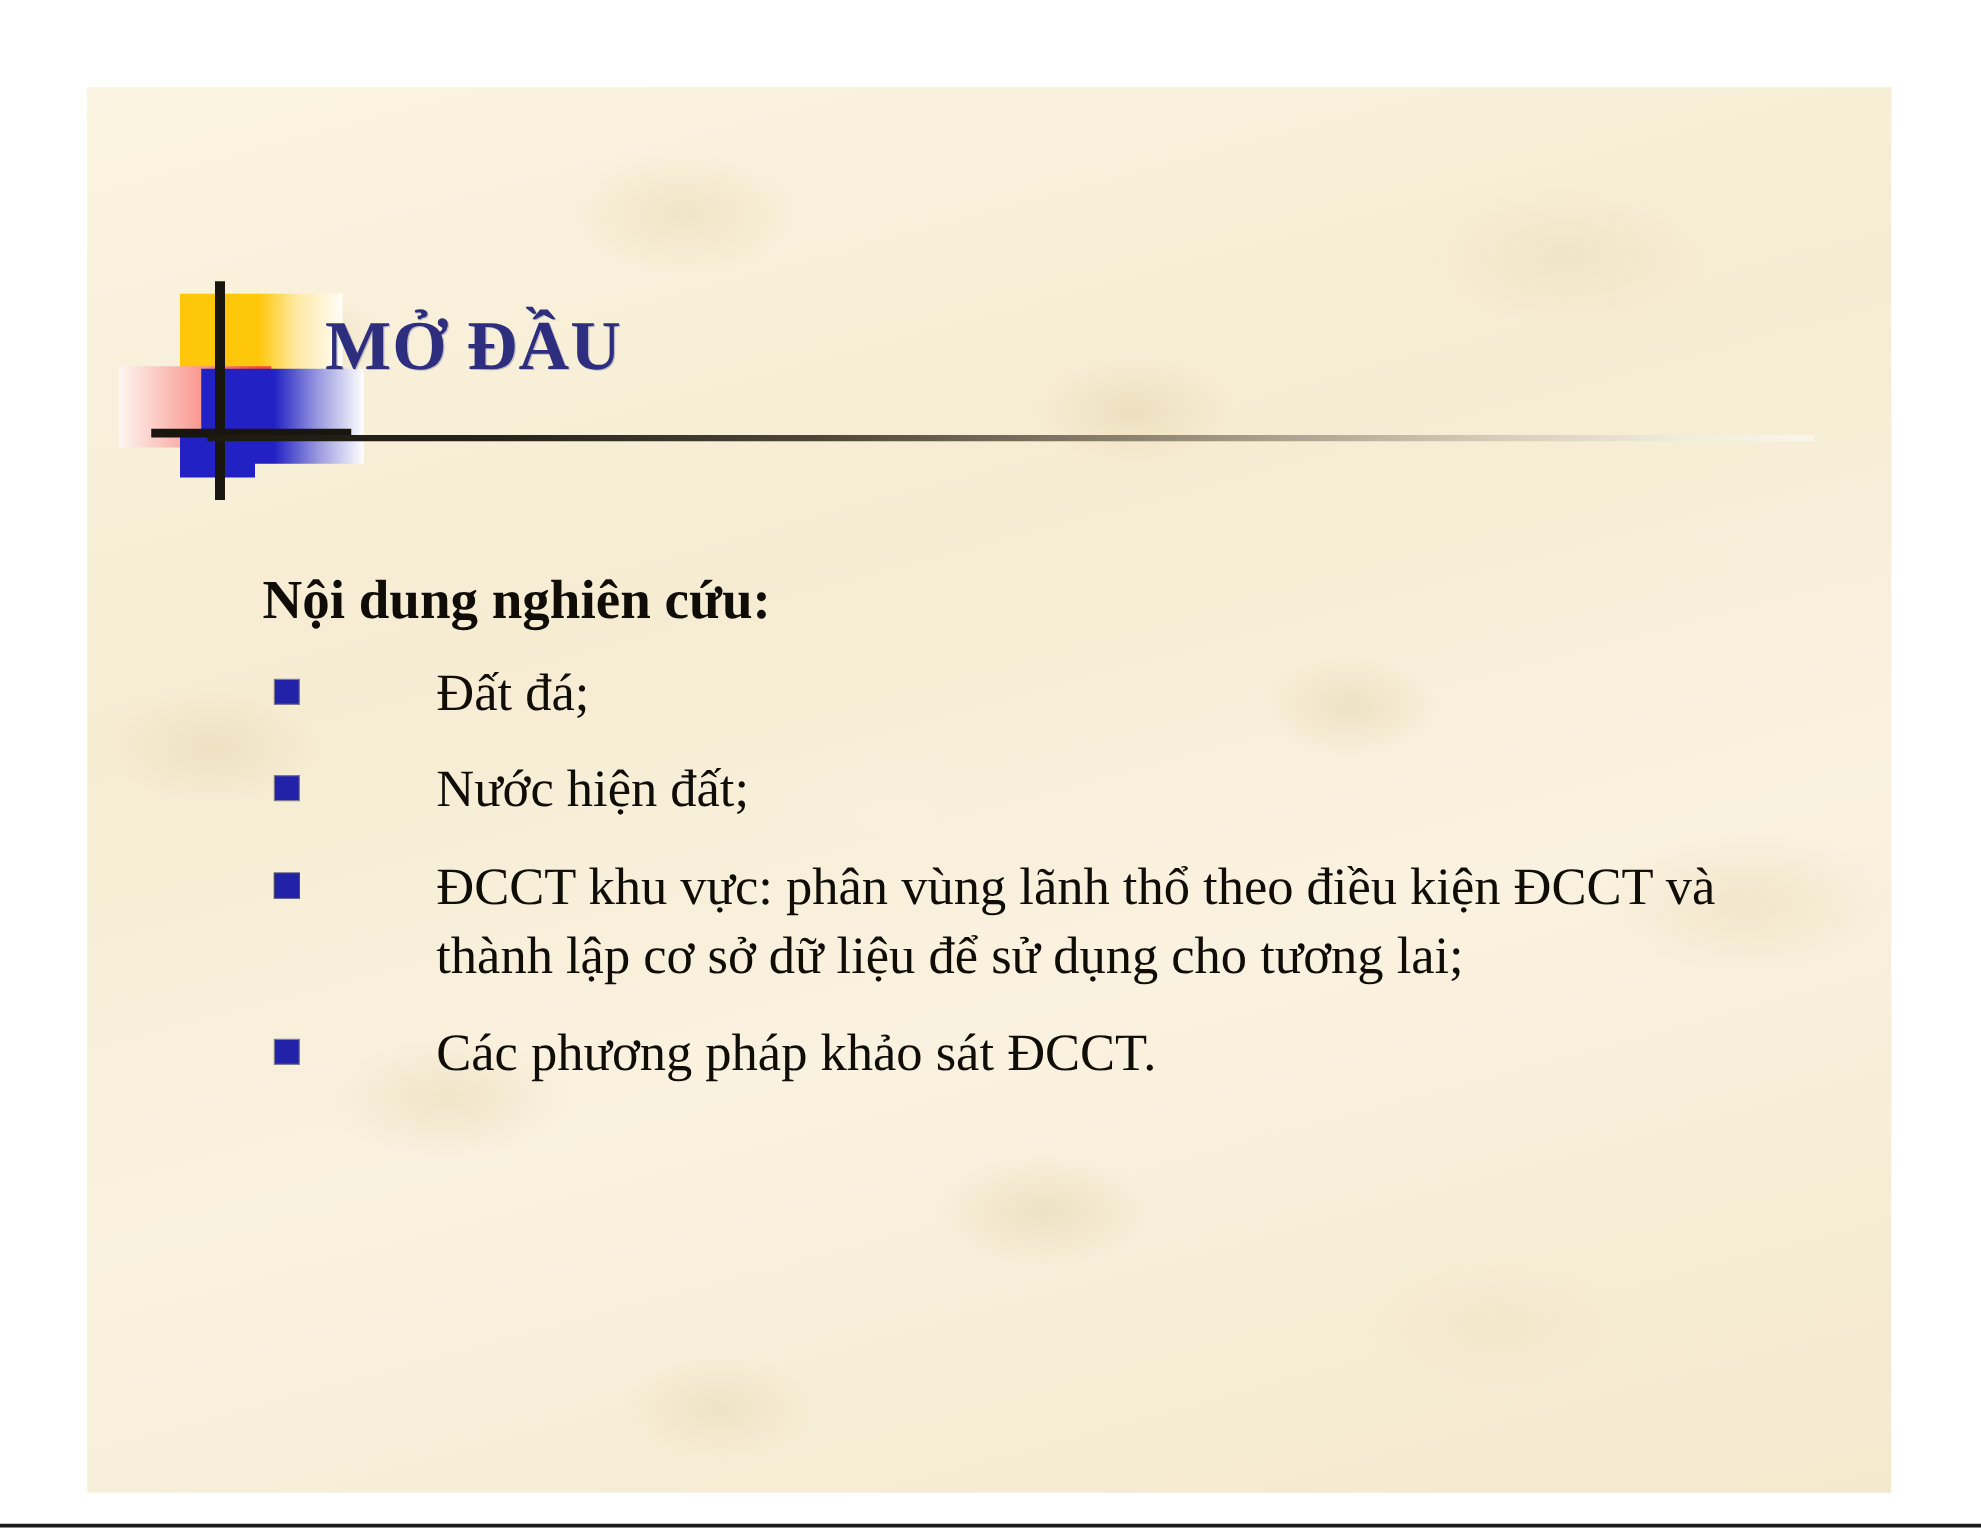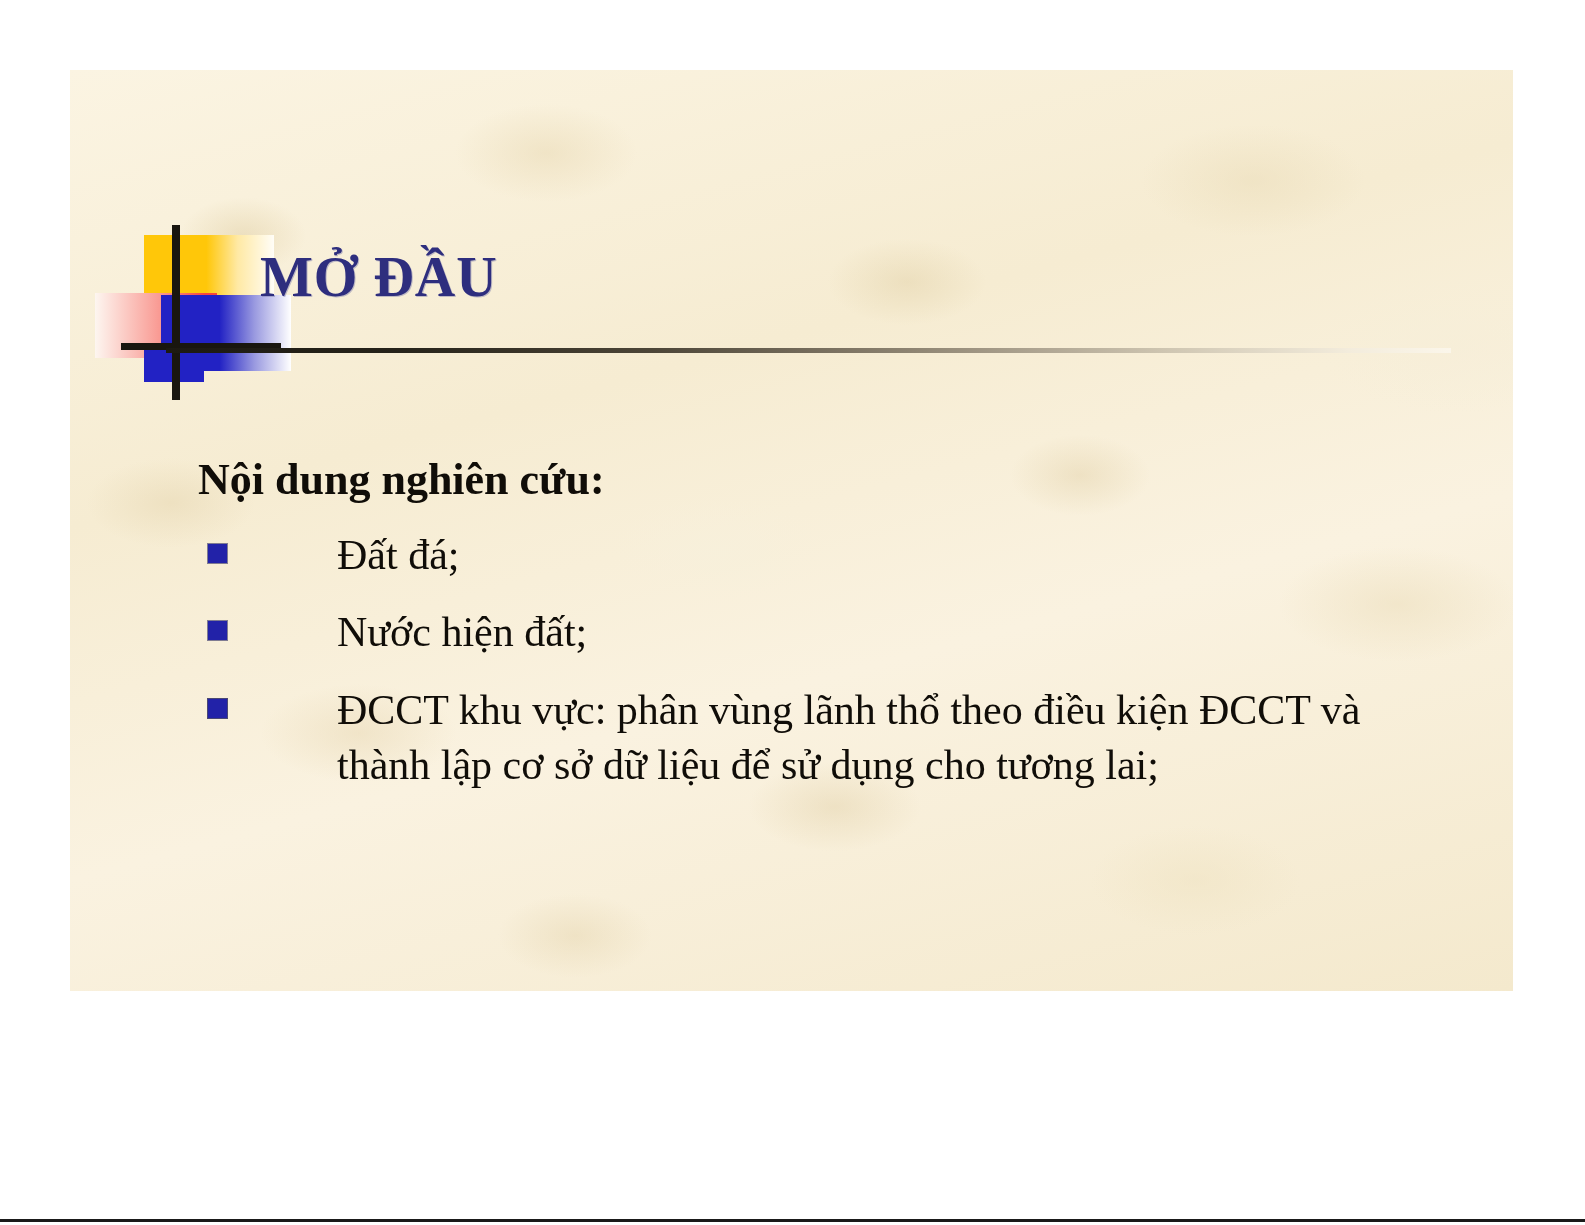--- a/index.html
+++ b/index.html
@@ -14,21 +14,21 @@
     position: relative;
     overflow: hidden;
   }
 
   
   .slide {
     position: absolute;
     left: 70px;
     top: 70px;
     width: 1443px;
-    height: 921px;
+    height: 1124px;
     overflow: hidden;
     background-color: #f8efd8;
     background-image:
       radial-gradient(ellipse 90px 55px at 12% 18%, rgba(226,209,168,0.55), rgba(226,209,168,0) 70%),
       radial-gradient(ellipse 130px 70px at 33% 9%,  rgba(232,216,178,0.50), rgba(232,216,178,0) 70%),
       radial-gradient(ellipse 110px 60px at 58% 23%, rgba(222,204,160,0.40), rgba(222,204,160,0) 72%),
       radial-gradient(ellipse 160px 80px at 82% 12%, rgba(235,221,186,0.55), rgba(235,221,186,0) 70%),
       radial-gradient(ellipse 120px 64px at 7%  47%, rgba(228,211,172,0.45), rgba(228,211,172,0) 70%),
       radial-gradient(ellipse 150px 72px at 45% 52%, rgba(247,240,219,0.80), rgba(247,240,219,0) 72%),
       radial-gradient(ellipse 100px 58px at 70% 44%, rgba(224,206,164,0.42), rgba(224,206,164,0) 70%),
@@ -107,21 +107,21 @@
     width: 1285px;
     height: 5px;
     background: linear-gradient(to right,
         #1d1a12 0%, #26231a 18%, #4d4638 38%,
         #8e8472 58%, #cfc6b2 78%, #f3ecdc 92%, #fbf6ea 100%);
   }
 
   
   .body-area {
     position: absolute;
-    left: 0;
+    left: 12px;
     top: 0;
     width: 100%;
     height: 100%;
   }
   .content-heading {
     position: absolute;
     left: 128px;
     top: 384px;
     font-size: 44px;
     font-weight: bold;
@@ -203,18 +203,22 @@
 
       <div class="bullet-row">
         <span class="bullet-marker"></span>
       </div>
 
       <div class="bullet-row">
         <span class="bullet-marker"></span>
         <span class="bullet-text">ĐCCT khu vực: phân vùng lãnh thổ theo điều kiện ĐCCT và thành lập cơ sở dữ liệu để sử dụng cho tương lai;</span>
       </div>
 
+      <div class="bullet-row">
+        <span class="bullet-marker"></span>
+        <span class="bullet-text">Các phương pháp khảo sát ĐCCT.</span>
+      </div>
 
     </div>
   </div>
 </div>
 
 <div class="page-bottom-rule"></div>
 
 </body></html>

